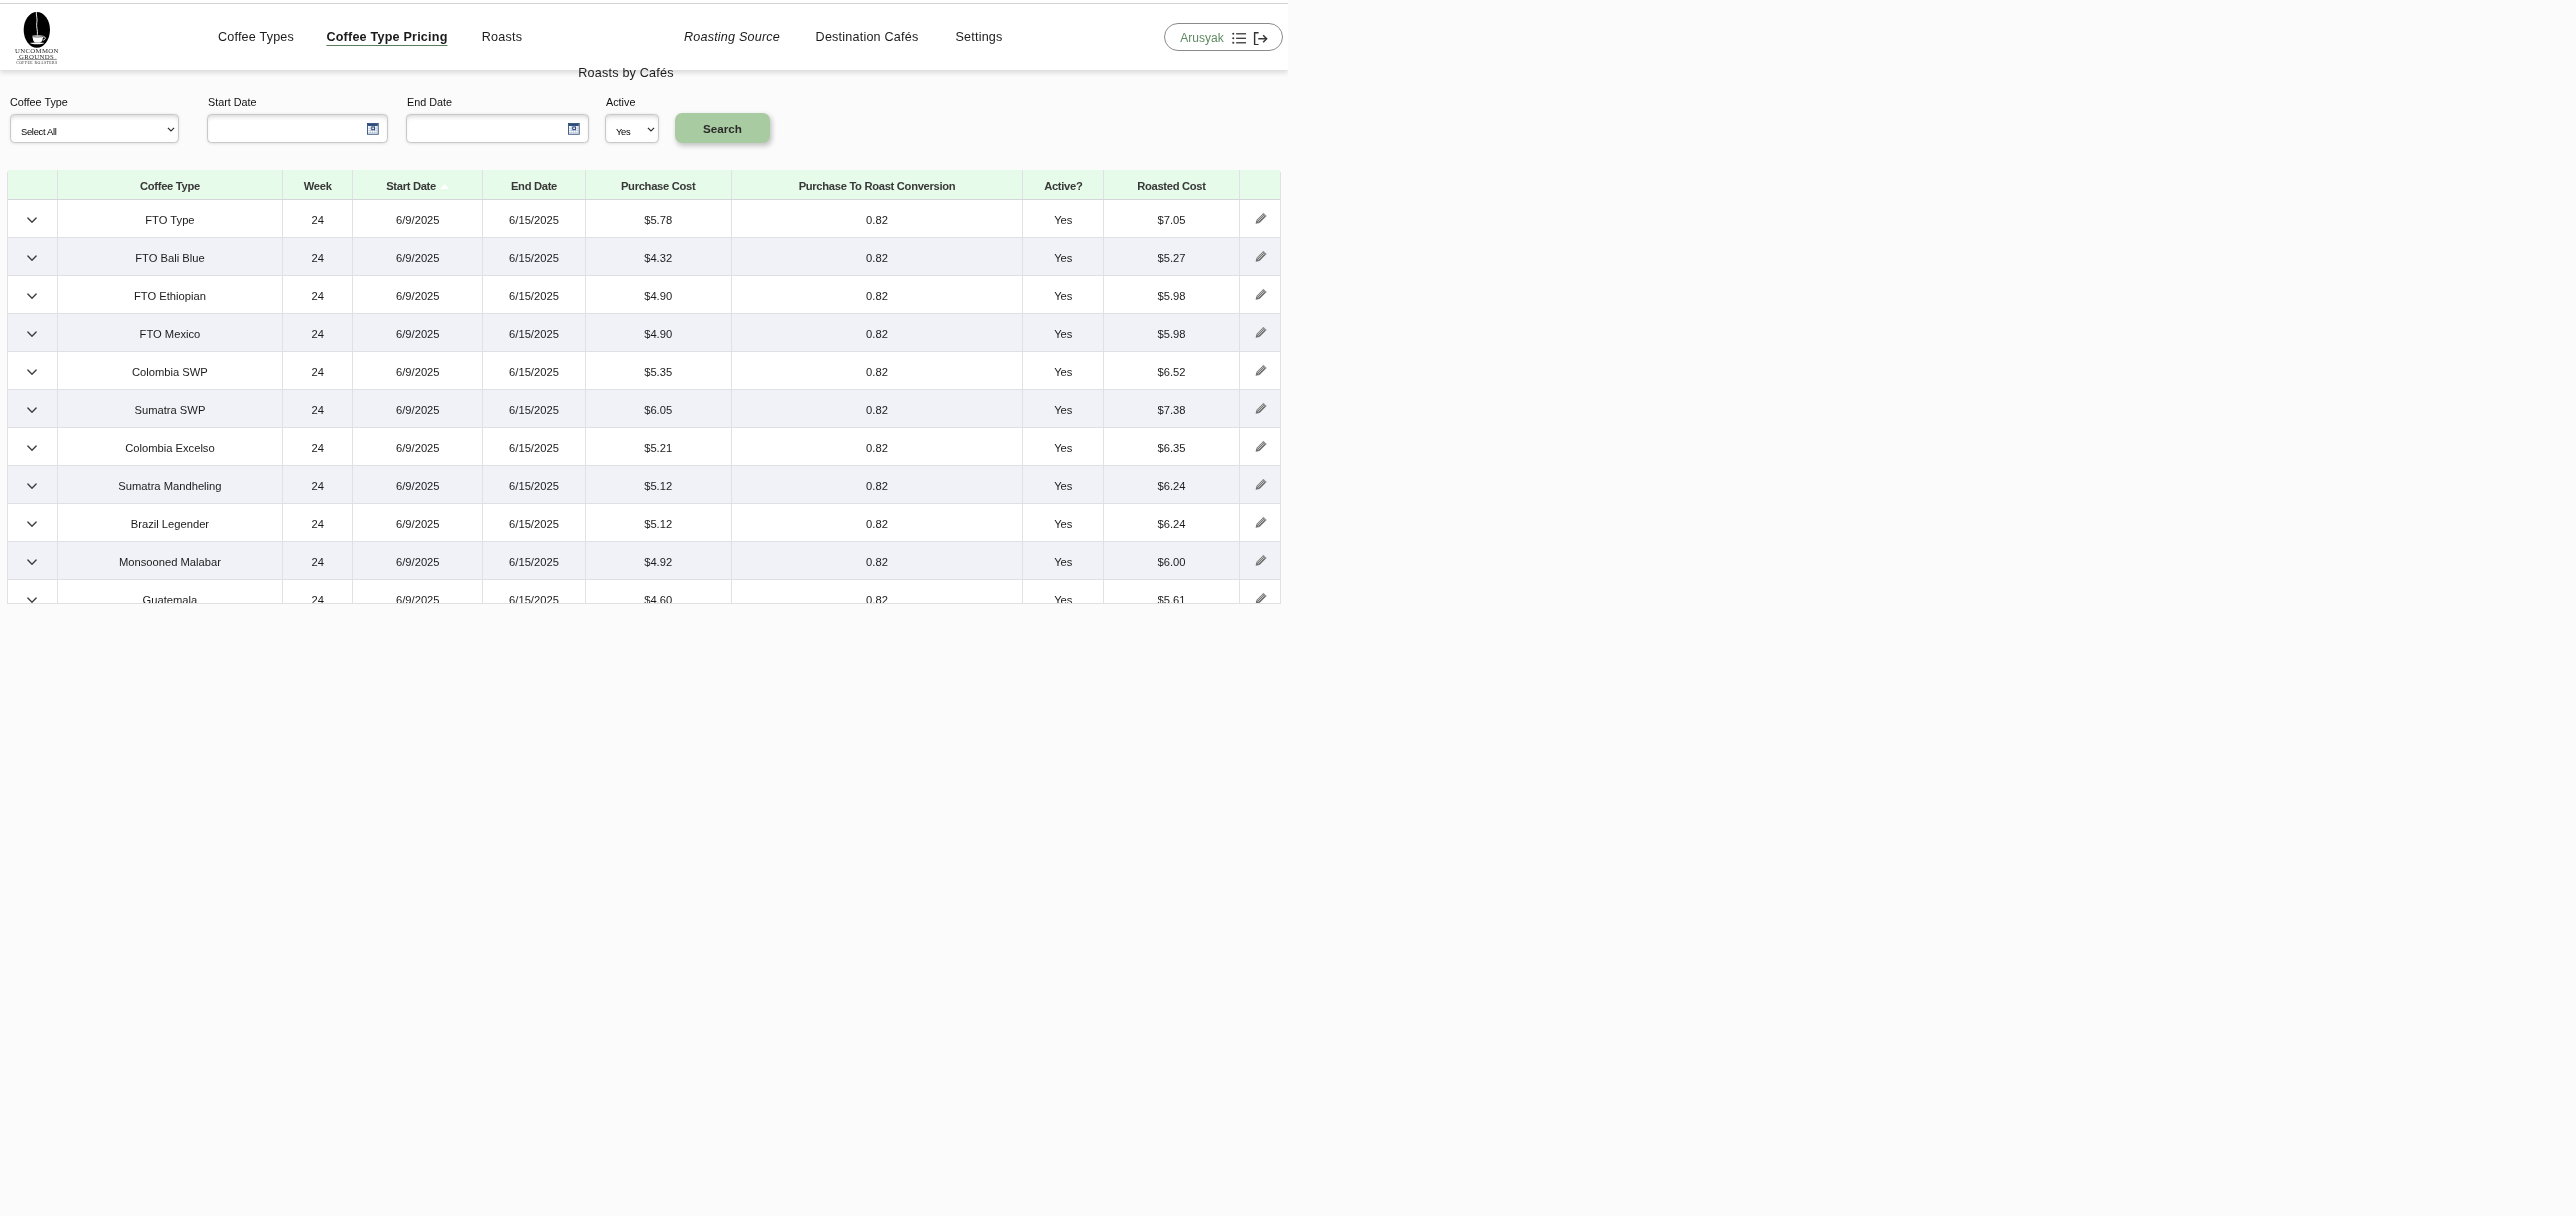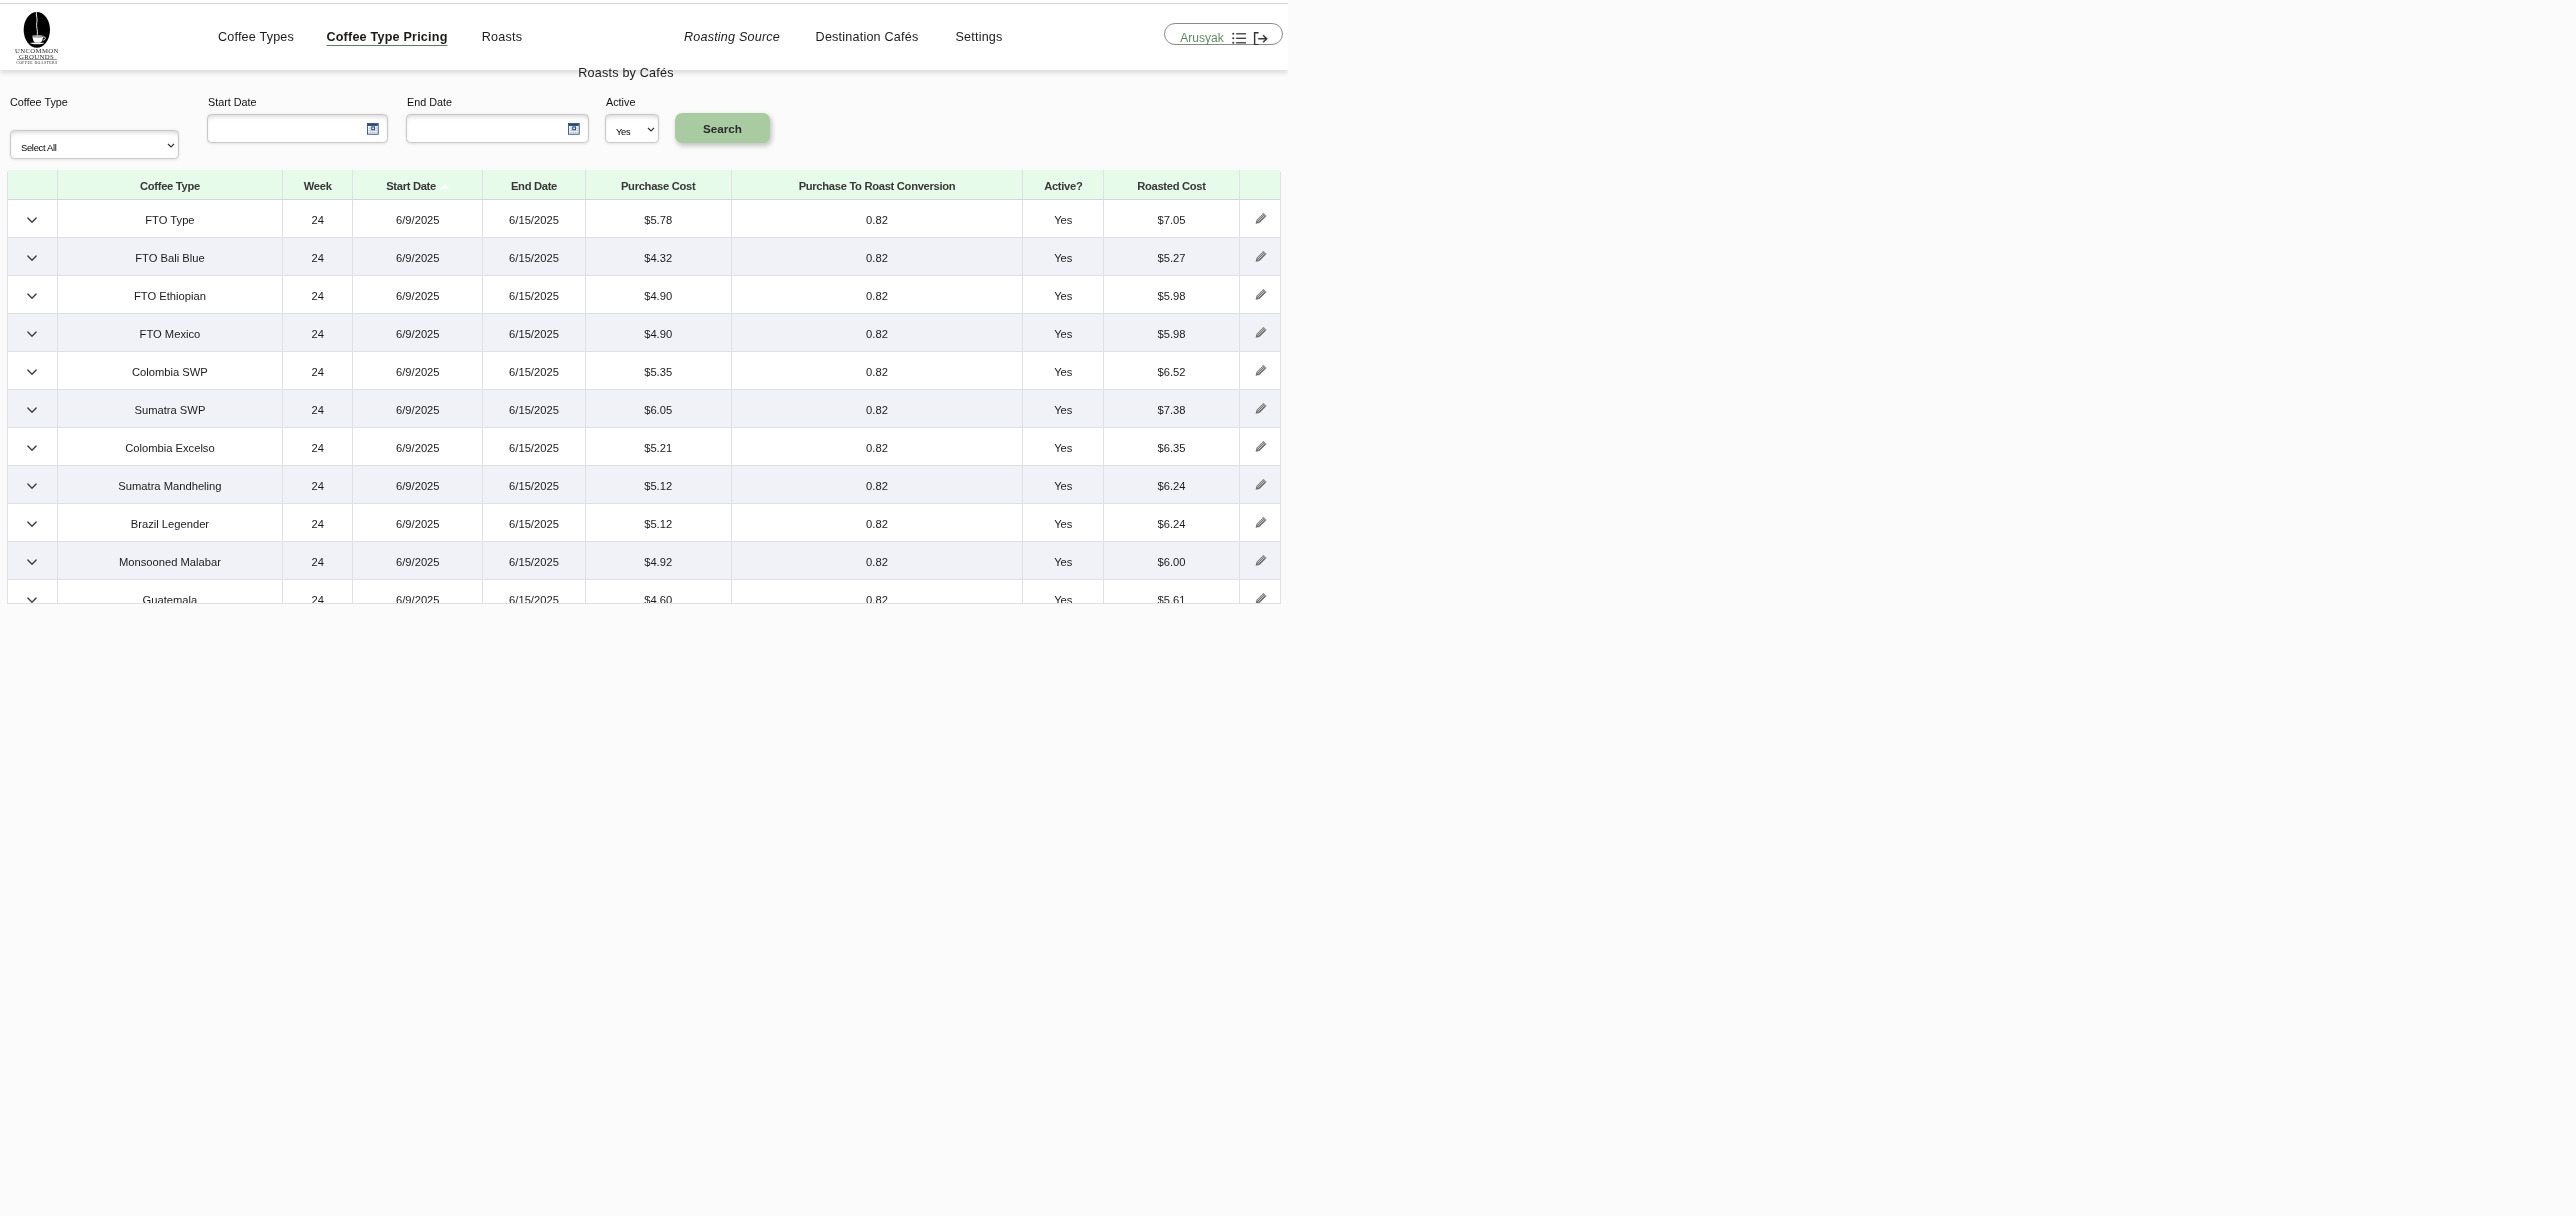--- a/index.html
+++ b/index.html
@@ -8,21 +8,21 @@
   body { font-family:"Liberation Sans", sans-serif; background:#fbfbfb; position:relative; }
   .topwhite { position:absolute; left:0; top:0; width:1288px; height:2.7px; background:#fff; }
   .topline { position:absolute; left:0; top:2.7px; width:1288px; height:0.9px; background:#d5d5d5; }
   nav { position:absolute; left:0; top:3.6px; width:1288px; height:66px; background:#fff;
         box-shadow:0 2.7px 4.5px rgba(0,0,0,0.12);padding-left:10px; }
   .navitem { position:absolute; top:24px; height:18px; line-height:18px; font-size:12.6px;
              color:#1c1c1c; white-space:nowrap; transform:translateX(-50%); letter-spacing:0.2px; }
   .navitem.active { font-weight:bold; color:#1a1a1a; padding-bottom:0.9px; border-bottom:1.3px solid #5b7f5c; }
   .logo { position:absolute; left:13.5px; top:4.5px; }
   
-  .pill { position:absolute; left:1164px; top:19px; width:119px; height:22px; border:0.9px solid #8a8a8a;
+  .pill { position:absolute; left:1164px; top:19px; width:119px; height:28px; border:0.9px solid #8a8a8a;
           border-radius:15.3px; background:#fff; }
   .pill .uname { position:absolute; left:15.3px; top:7.2px; font-size:12px; color:#5f8a63; }
   .pill svg { position:absolute; top:8px; }
 
   
   .flabel { position:absolute; font-size:10.8px; color:#111; }
   .fbox { position:absolute; top:114px; height:29px; background:#fff; border:0.9px solid #c9c9c9;
           border-radius:4.5px; box-shadow:0 0.9px 2.7px rgba(0,0,0,0.1), inset 0 3.6px 5.4px -2.7px rgba(0,0,0,0.2); }
   .fbox .val { position:absolute; left:10px; top:10.8px; font-size:9.4px; letter-spacing:-0.3px; color:#000; }
   .chev { position:absolute; }
@@ -79,21 +79,21 @@
     </svg>
     <svg style="left:88px;" width="15.3" height="13.5" viewBox="0 0 17 15">
       <path d="M6.2 0.8 L1.8 0.8 L1.8 14.2 L6.2 14.2" fill="none" stroke="#333" stroke-width="1.6"></path>
       <path d="M5.8 7.5 L14.6 7.5" fill="none" stroke="#333" stroke-width="1.6"></path>
       <path d="M11.3 3.6 L15.2 7.5 L11.3 11.4" fill="none" stroke="#333" stroke-width="1.6"></path>
     </svg>
   </div>
 </nav>
 
 <div class="flabel" style="left:10px; top:96px;">Coffee Type</div>
-<div class="fbox" style="left:10px; width:169px;margin-top:16px;">
+<div class="fbox" style="left:10px; width:169px;">
   <span class="val">Select All</span>
   <svg class="chev" style="right:2.7px; top:11.7px;" width="8" height="5.4" viewBox="0 0 9 6">
     <path d="M1 1 L4.5 4.5 L8 1" fill="none" stroke="#2a2a2a" stroke-width="1.3"></path>
   </svg>
 </div>
 <div class="flabel" style="left:208px; top:96px;">Start Date</div>
 <div class="fbox" style="left:207px; width:181px;">
   <svg class="chev" style="right:8px; top:8px;" width="11.7" height="11.7" viewBox="0 0 13 13">
     <rect x="0.5" y="0.5" width="12" height="12" fill="#fff" stroke="#2e4d7b" stroke-width="1"></rect>
     <rect x="1" y="1" width="11" height="2.3" fill="#2e4d7b"></rect>

